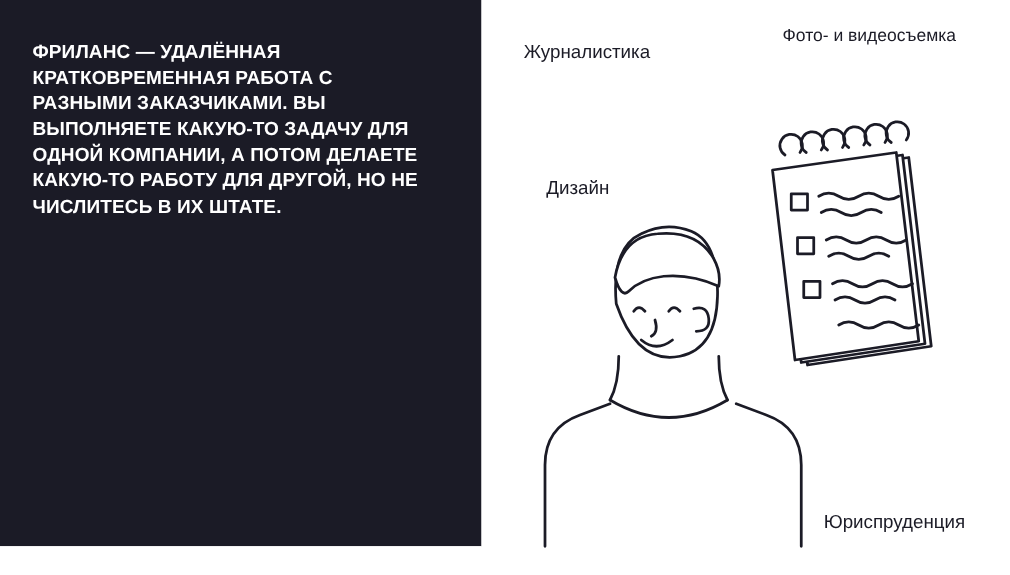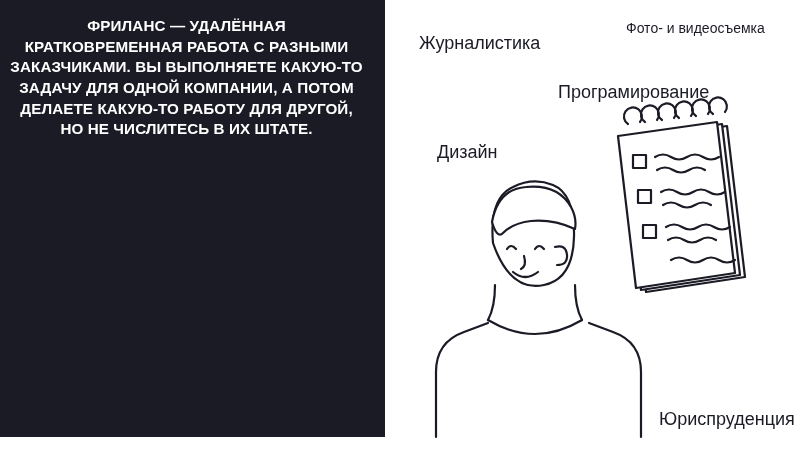--- a/index.html
+++ b/index.html
@@ -30,40 +30,39 @@
     background: #1b1b26;
     box-sizing: border-box;
     padding: 16px 22px 16px 10px;
   }
   .left-text {
     color: #ffffff;
     font-size: 15.2px;
     line-height: 1.36;
     font-weight: 700;
     letter-spacing: 0.1px;
-    margin: 0;
+    margin: 16px;
     white-space: pre-wrap;
-    text-align: center;
   }
   .para-gap {
     height: 17px;
   }
   
   .right-panel {
     position: absolute;
     left: 395px;
     top: 0;
     width: 413px;
     height: 460px;
     background: #ffffff;
   }
   .label {
     position: absolute;
     color: #1b1b26;
-    font-size: 18px;
+    font-size: 15px;
     font-weight: 400;
     white-space: nowrap;
   }
   .label-journalism { left: 24px;  top: 33px; }
   .label-photo      { left: 231px; top: 20px; font-size: 14px; }
   .label-programming{ left: 163px; top: 82px; }
   .label-design     { left: 42px;  top: 142px; }
   .label-law        { left: 240px; top: 409px; margin-left: 24px; }
 
   
@@ -142,18 +141,17 @@
         <path d="M140 249 q4 -6 9 0"></path>
 
         <path d="M129 256 q3 10 -3 13"></path>
 
         <path d="M118 272 q12 10 25 0"></path>
       </g>
     </svg>
 
     <div class="label label-journalism">Журналистика</div>
     <div class="label label-photo">Фото-  и видеосъемка</div>
-    <div class="label label-programming">Програмирование</div>
     <div class="label label-design">Дизайн</div>
     <div class="label label-law">Юриспруденция</div>
   </div>
 
 </div>
 
 </body></html>

